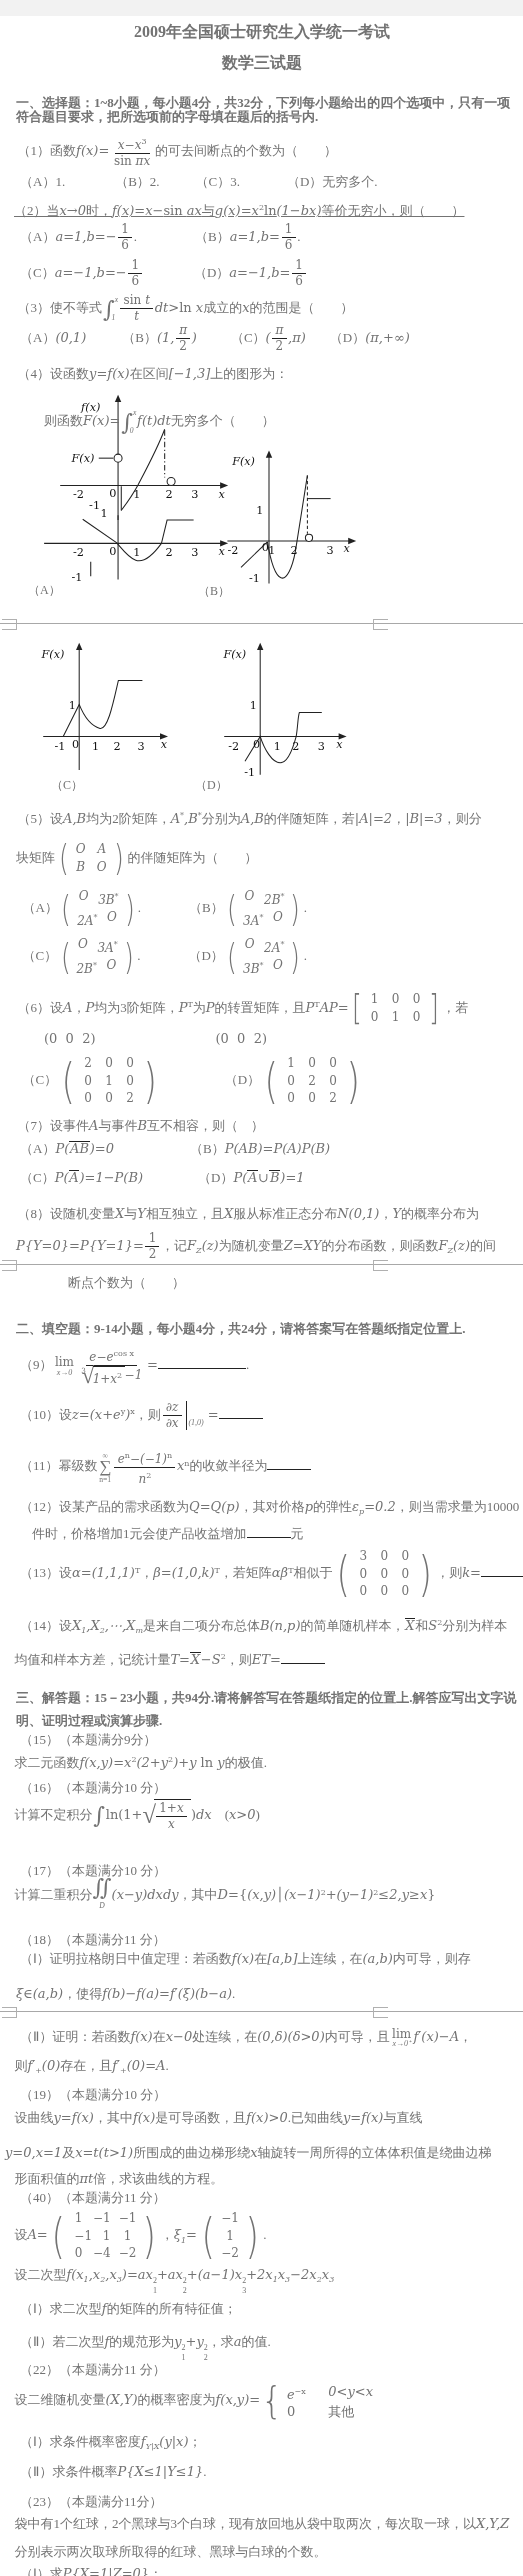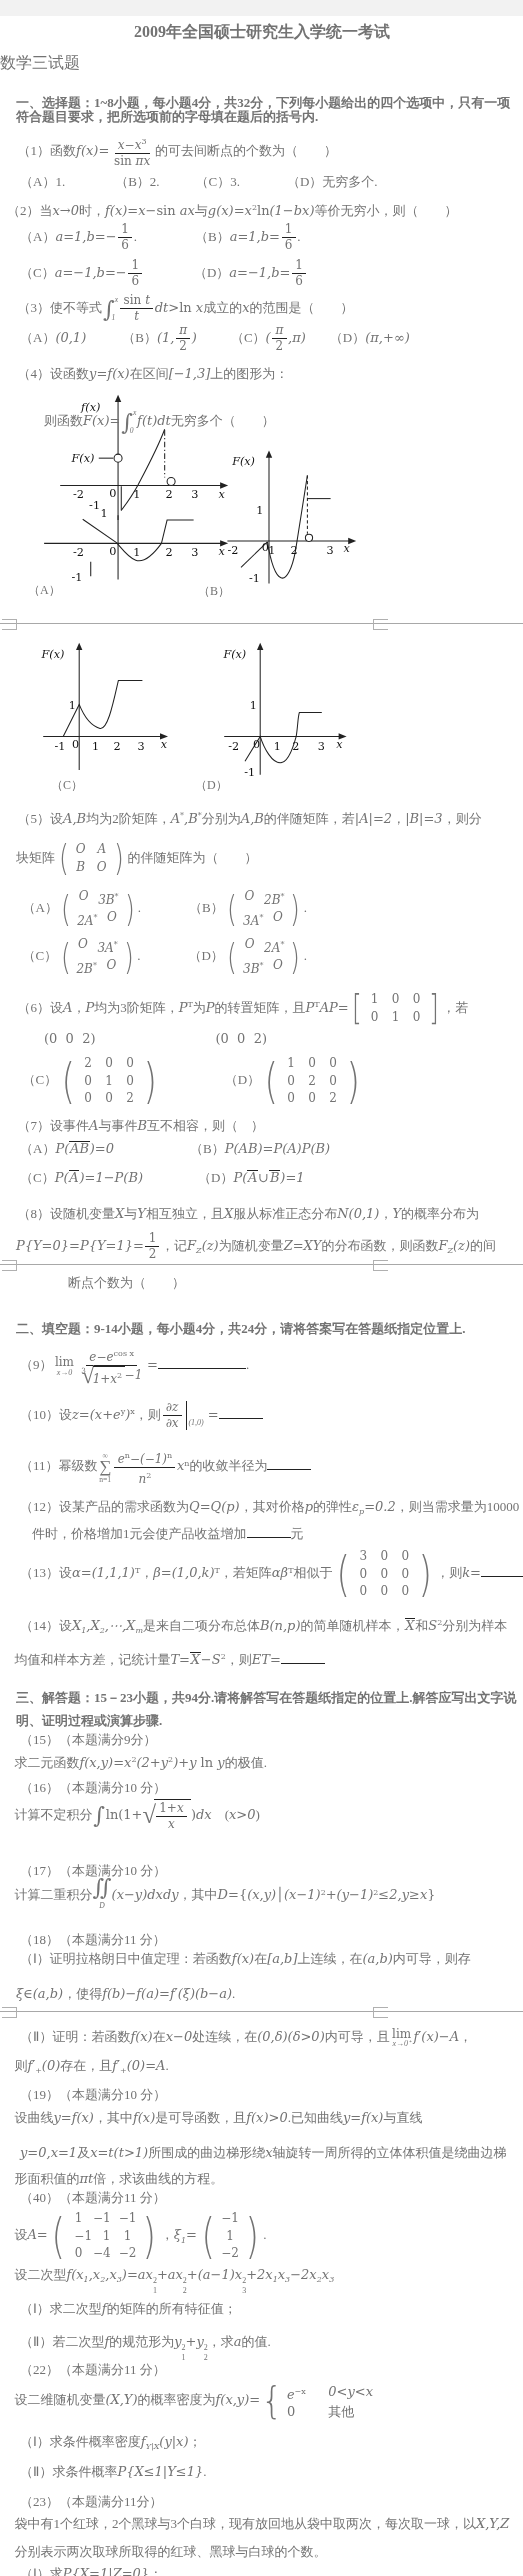--- a/index.html
+++ b/index.html
@@ -1,19 +1,19 @@
 <!DOCTYPE html>
 <html style="font-size:13px"><head>
 <meta charset="utf-8">
 <style>
   html,body{margin:0;padding:0;background:#f2f2f2;}
   #page{position:relative;width:524px;height:2576px;background:#fff;margin:16px auto;overflow:hidden;
         font-family:"Liberation Serif",serif;color:#737373;}
   .title{position:absolute;left:0;top:6.4px;width:100%;text-align:center;font-size:16px;font-weight:bold;}
-  .subtitle{position:absolute;left:0;top:37px;width:100%;font-size:16px;font-weight:normal;}
+  .subtitle{position:absolute;left:0;top:37px;width:100%;text-align:center;font-size:16px;font-weight:bold;}
   .line{position:absolute;white-space:pre;font-size:13px;line-height:21px;}
   .bd{font-weight:bold;}
   .cn{font-family:"Liberation Serif",serif;}
   .mi{font-family:"DejaVu Serif",serif;font-style:italic;}
   .rm{font-family:"DejaVu Serif",serif;}
   sup,sub{font-size:8px;font-family:"DejaVu Serif",serif;}
   sup{vertical-align:4.8px;} sub{vertical-align:-3.2px;font-style:italic;}
   .ss{display:inline-flex;flex-direction:column;align-items:flex-start;font-size:8px;line-height:1;vertical-align:-4px;}
   .ssd{margin-top:1.6px;}
   .fr{display:inline-flex;flex-direction:column;align-items:center;vertical-align:middle;margin:0 1.6px;line-height:15.2px;font-size:12px;}
@@ -190,21 +190,21 @@
 
   <div class="psep" style="top:1990px">
     <span class="psline"></span>
     <span class="psl"></span>
     <span class="psr"></span>
   </div>
 <div class="line bd" style="left: 16px; top: 76px;"><span class="cn">一、选择题：1~8小题，每小题4分，共32分，下列每小题给出的四个选项中，只有一项</span></div>
     <div class="line bd" style="left: 16px; top: 90px;"><span class="cn">符合题目要求，把所选项前的字母填在题后的括号内.</span></div>
     <div class="line" style="left: 17.6px; top: 118px;"><span class="cn">（1）函数</span><span class="mi">f(x)=</span><span class="fr"><span class="fn"><span class="mi">x−x</span><sup>3</sup></span><span class="fd"><span class="rm">sin </span><span class="mi">πx</span></span></span><span class="cn">的可去间断点的个数为（　　）</span></div>
     <div class="line" style="left: 20px; top: 155px;"><span class="cn">（A）1.</span><span class="spc" style="width: 50px;"></span><span class="cn">（B）2.</span><span class="spc" style="width: 36px;"></span><span class="cn">（C）3.</span><span class="spc" style="width: 47px;"></span><span class="cn">（D）无穷多个.</span></div>
-    <div class="line" style="left: 7px; top: 181px;"><span class="cn">（2）当</span><span class="mi">x→0</span><span class="cn">时，</span><span class="mi">f(x)=x−</span><span class="rm">sin </span><span class="mi">ax</span><span class="cn">与</span><span class="mi">g(x)=x</span><sup>2</sup><span class="rm">ln</span><span class="mi">(1−bx)</span><span class="cn">等价无穷小，则（　　）</span></div>
+    <div class="line" style="left: 14px; top: 181px; text-decoration: underline;"><span class="cn">（2）当</span><span class="mi">x→0</span><span class="cn">时，</span><span class="mi">f(x)=x−</span><span class="rm">sin </span><span class="mi">ax</span><span class="cn">与</span><span class="mi">g(x)=x</span><sup>2</sup><span class="rm">ln</span><span class="mi">(1−bx)</span><span class="cn">等价无穷小，则（　　）</span></div>
     <div class="line" style="left: 20px; top: 206px;"><span class="cn">（A）</span><span class="mi">a=1,b=−</span><span class="fr"><span class="fn"><span class="rm">1</span></span><span class="fd"><span class="rm">6</span></span></span><span class="cn">.</span><span class="spc" style="width: 58px;"></span><span class="cn">（B）</span><span class="mi">a=1,b=</span><span class="fr"><span class="fn"><span class="rm">1</span></span><span class="fd"><span class="rm">6</span></span></span><span class="cn">.</span></div>
     <div class="line" style="left: 20px; top: 242px;"><span class="cn">（C）</span><span class="mi">a=−1,b=−</span><span class="fr"><span class="fn"><span class="rm">1</span></span><span class="fd"><span class="rm">6</span></span></span><span class="spc" style="width: 50px;"></span><span class="cn">（D）</span><span class="mi">a=−1,b=</span><span class="fr"><span class="fn"><span class="rm">1</span></span><span class="fd"><span class="rm">6</span></span></span></div>
     <div class="line" style="left: 17.6px; top: 277px;"><span class="cn">（3）使不等式</span><span class="it"><span class="ig">∫</span><span class="il"><span class="ih">x</span><span class="ilo">1</span></span></span><span class="fr"><span class="fn"><span class="rm">sin </span><span class="mi">t</span></span><span class="fd"><span class="mi">t</span></span></span><span class="mi">dt&gt;</span><span class="rm">ln </span><span class="mi">x</span><span class="cn">成立的</span><span class="mi">x</span><span class="cn">的范围是（　　）</span></div>
     <div class="line" style="left: 20px; top: 307px;"><span class="cn">（A）</span><span class="mi">(0,1)</span><span class="spc" style="width: 36px;"></span><span class="cn">（B）</span><span class="mi">(1,</span><span class="fr"><span class="fn"><span class="mi">π</span></span><span class="fd"><span class="rm">2</span></span></span><span class="mi">)</span><span class="spc" style="width: 34px;"></span><span class="cn">（C）</span><span class="mi">(</span><span class="fr"><span class="fn"><span class="mi">π</span></span><span class="fd"><span class="rm">2</span></span></span><span class="mi">,π)</span><span class="spc" style="width: 24px;"></span><span class="cn">（D）</span><span class="mi">(π,+∞)</span></div>
     <div class="line" style="left: 17.6px; top: 347px;"><span class="cn">（4）设函数</span><span class="mi">y=f(x)</span><span class="cn">在区间</span><span class="mi">[−1,3]</span><span class="cn">上的图形为：</span></div>
     <div class="line" style="left: 44px; top: 393px;"><span class="cn">则函数</span><span class="mi">F(x)=</span><span class="it"><span class="ig">∫</span><span class="il"><span class="ih">x</span><span class="ilo">0</span></span></span><span class="mi">f(t)dt</span><span class="cn">无穷多个（　　）</span></div>
     <div class="line" style="left: 17.6px; top: 789px;"><span class="cn">（5）设</span><span class="mi">A,B</span><span class="cn">均为2阶矩阵，</span><span class="mi">A</span><sup>*</sup><span class="mi">,B</span><sup>*</sup><span class="cn">分别为</span><span class="mi">A,B</span><span class="cn">的伴随矩阵，若</span><span class="mi">|A|=2</span><span class="cn">，</span><span class="mi">|B|=3</span><span class="cn">，则分</span></div>
     <div class="line" style="left: 16px; top: 825px;"><span class="cn">块矩阵</span><span class="mt"><span class="mbr" style="font-size: 35px;">(</span><span class="mtb"><span class="mrow"><span class="mc"><span class="mi">O</span></span><span class="mc"><span class="mi">A</span></span></span><span class="mrow"><span class="mc"><span class="mi">B</span></span><span class="mc"><span class="mi">O</span></span></span></span><span class="mbr" style="font-size: 35px;">)</span></span><span class="cn">的伴随矩阵为（　　）</span></div>
     <div class="line" style="left: 22.5px; top: 872px;"><span class="cn">（A）</span><span class="mt"><span class="mbr" style="font-size: 35px;">(</span><span class="mtb"><span class="mrow"><span class="mc"><span class="mi">O</span></span><span class="mc"><span class="mi">3B</span><sup>*</sup></span></span><span class="mrow"><span class="mc"><span class="mi">2A</span><sup>*</sup></span><span class="mc"><span class="mi">O</span></span></span></span><span class="mbr" style="font-size: 35px;">)</span></span><span class="cn">.</span><span class="spc" style="width: 48px;"></span><span class="cn">（B）</span><span class="mt"><span class="mbr" style="font-size: 35px;">(</span><span class="mtb"><span class="mrow"><span class="mc"><span class="mi">O</span></span><span class="mc"><span class="mi">2B</span><sup>*</sup></span></span><span class="mrow"><span class="mc"><span class="mi">3A</span><sup>*</sup></span><span class="mc"><span class="mi">O</span></span></span></span><span class="mbr" style="font-size: 35px;">)</span></span><span class="cn">.</span></div>
     <div class="line" style="left: 22.5px; top: 920px;"><span class="cn">（C）</span><span class="mt"><span class="mbr" style="font-size: 35px;">(</span><span class="mtb"><span class="mrow"><span class="mc"><span class="mi">O</span></span><span class="mc"><span class="mi">3A</span><sup>*</sup></span></span><span class="mrow"><span class="mc"><span class="mi">2B</span><sup>*</sup></span><span class="mc"><span class="mi">O</span></span></span></span><span class="mbr" style="font-size: 35px;">)</span></span><span class="cn">.</span><span class="spc" style="width: 48px;"></span><span class="cn">（D）</span><span class="mt"><span class="mbr" style="font-size: 35px;">(</span><span class="mtb"><span class="mrow"><span class="mc"><span class="mi">O</span></span><span class="mc"><span class="mi">2A</span><sup>*</sup></span></span><span class="mrow"><span class="mc"><span class="mi">3B</span><sup>*</sup></span><span class="mc"><span class="mi">O</span></span></span></span><span class="mbr" style="font-size: 35px;">)</span></span><span class="cn">.</span></div>
@@ -234,21 +234,21 @@
     <div class="line" style="left: 14.4px; top: 1783px;"><span class="cn">计算不定积分</span><span class="it"><span class="ig">∫</span></span><span class="rm">ln(1+</span><span class="sq"><span class="sqg">√</span><span class="sqr"><span class="fr"><span class="fn"><span class="rm">1+</span><span class="mi">x</span></span><span class="fd"><span class="mi">x</span></span></span></span></span><span class="rm">)</span><span class="mi">dx</span><span class="cn">　(</span><span class="mi">x&gt;0</span><span class="cn">)</span></div>
     <div class="line" style="left: 20px; top: 1844px;"><span class="cn">（17）（本题满分10 分）</span></div>
     <div class="line" style="left: 14.4px; top: 1861px;"><span class="cn">计算二重积分</span><span class="iit"><span class="ig">∬</span><span class="iis">D</span></span><span class="mi">(x−y)dxdy</span><span class="cn">，其中</span><span class="mi">D=</span><span class="rm">{</span><span class="mi">(x,y)</span><span class="rm">│</span><span class="mi">(x−1)</span><sup>2</sup><span class="mi">+(y−1)</span><sup>2</sup><span class="mi">≤2,y≥x</span><span class="rm">}</span></div>
     <div class="line" style="left: 20px; top: 1913px;"><span class="cn">（18）（本题满分11 分）</span></div>
     <div class="line" style="left: 20px; top: 1932px;"><span class="cn">（Ⅰ）证明拉格朗日中值定理：若函数</span><span class="mi">f(x)</span><span class="cn">在</span><span class="mi">[a,b]</span><span class="cn">上连续，在</span><span class="mi">(a,b)</span><span class="cn">内可导，则存</span></div>
     <div class="line" style="left: 16px; top: 1967px;"><span class="mi">ξ∈(a,b)</span><span class="cn">，使得</span><span class="mi">f(b)−f(a)=f′(ξ)(b−a)</span><span class="cn">.</span></div>
     <div class="line" style="left: 20px; top: 2010px;"><span class="cn">（Ⅱ）证明：若函数</span><span class="mi">f(x)</span><span class="cn">在</span><span class="mi">x−0</span><span class="cn">处连续，在</span><span class="mi">(0,δ)(δ&gt;0)</span><span class="cn">内可导，且</span><span class="lm"><span class="rm">lim</span><span class="lmu">x→0⁺</span></span><span class="mi">f′(x)−A</span><span class="cn">，</span></div>
     <div class="line" style="left: 14.4px; top: 2039px;"><span class="cn">则</span><span class="mi">f′</span><sub>+</sub><span class="mi">(0)</span><span class="cn">存在，且</span><span class="mi">f′</span><sub>+</sub><span class="mi">(0)=A</span><span class="cn">.</span></div>
     <div class="line" style="left: 20px; top: 2068px;"><span class="cn">（19）（本题满分10 分）</span></div>
     <div class="line" style="left: 14.4px; top: 2091px;"><span class="cn">设曲线</span><span class="mi">y=f(x)</span><span class="cn">，其中</span><span class="mi">f(x)</span><span class="cn">是可导函数，且</span><span class="mi">f(x)&gt;0</span><span class="cn">.已知曲线</span><span class="mi">y=f(x)</span><span class="cn">与直线</span></div>
-    <div class="line" style="left: 20px; top: 2126px;"><span class="mi">y=0,x=1</span><span class="cn">及</span><span class="mi">x=t(t&gt;1)</span><span class="cn">所围成的曲边梯形绕</span><span class="mi">x</span><span class="cn">轴旋转一周所得的立体体积值是绕曲边梯</span></div>
+    <div class="line" style="left: 5px; top: 2126px;"><span class="mi">y=0,x=1</span><span class="cn">及</span><span class="mi">x=t(t&gt;1)</span><span class="cn">所围成的曲边梯形绕</span><span class="mi">x</span><span class="cn">轴旋转一周所得的立体体积值是绕曲边梯</span></div>
     <div class="line" style="left: 14.4px; top: 2152px;"><span class="cn">形面积值的</span><span class="mi">πt</span><span class="cn">倍，求该曲线的方程。</span></div>
     <div class="line" style="left: 20px; top: 2171px;"><span class="cn">（40）（本题满分11 分）</span></div>
     <div class="line" style="left: 14.4px; top: 2194px;"><span class="cn">设</span><span class="mi">A=</span><span class="mt"><span class="mbr" style="font-size: 48px;">(</span><span class="mtb"><span class="mrow"><span class="mc"><span class="rm">1</span></span><span class="mc"><span class="rm">−1</span></span><span class="mc"><span class="rm">−1</span></span></span><span class="mrow"><span class="mc"><span class="rm">−1</span></span><span class="mc"><span class="rm">1</span></span><span class="mc"><span class="rm">1</span></span></span><span class="mrow"><span class="mc"><span class="rm">0</span></span><span class="mc"><span class="rm">−4</span></span><span class="mc"><span class="rm">−2</span></span></span></span><span class="mbr" style="font-size: 48px;">)</span></span><span class="cn">，</span><span class="mi">ξ</span><sub>1</sub><span class="mi">=</span><span class="mt"><span class="mbr" style="font-size: 48px;">(</span><span class="mtb"><span class="mrow"><span class="mc"><span class="rm">−1</span></span></span><span class="mrow"><span class="mc"><span class="rm">1</span></span></span><span class="mrow"><span class="mc"><span class="rm">−2</span></span></span></span><span class="mbr" style="font-size: 48px;">)</span></span><span class="cn">.</span></div>
     <div class="line" style="left: 14.4px; top: 2248px;"><span class="cn">设二次型</span><span class="mi">f(x</span><sub>1</sub><span class="mi">,x</span><sub>2</sub><span class="mi">,x</span><sub>3</sub><span class="mi">)=ax</span><span class="ss"><span class="ssu">2</span><span class="ssd">1</span></span><span class="mi">+ax</span><span class="ss"><span class="ssu">2</span><span class="ssd">2</span></span><span class="mi">+(a−1)x</span><span class="ss"><span class="ssu">2</span><span class="ssd">3</span></span><span class="mi">+2x</span><sub>1</sub><span class="mi">x</span><sub>3</sub><span class="mi">−2x</span><sub>2</sub><span class="mi">x</span><sub>3</sub></div>
     <div class="line" style="left: 20px; top: 2282px;"><span class="cn">（Ⅰ）求二次型</span><span class="mi">f</span><span class="cn">的矩阵的所有特征值；</span></div>
     <div class="line" style="left: 20px; top: 2315px;"><span class="cn">（Ⅱ）若二次型</span><span class="mi">f</span><span class="cn">的规范形为</span><span class="mi">y</span><span class="ss"><span class="ssu">2</span><span class="ssd">1</span></span><span class="mi">+y</span><span class="ss"><span class="ssu">2</span><span class="ssd">2</span></span><span class="cn">，求</span><span class="mi">a</span><span class="cn">的值.</span></div>
     <div class="line" style="left: 20px; top: 2343px;"><span class="cn">（22）（本题满分11 分）</span></div>
     <div class="line" style="left: 14.4px; top: 2367px;"><span class="cn">设二维随机变量</span><span class="mi">(X,Y)</span><span class="cn">的概率密度为</span><span class="mi">f(x,y)=</span><span class="csw"><span class="csb">{</span><span class="csr"><span class="crow"><span class="cl"><span class="mi">e</span><sup>−x</sup></span><span class="cg"></span><span class="cr"><span class="mi">0&lt;y&lt;x</span></span></span><span class="crow"><span class="cl"><span class="rm">0</span></span><span class="cg"></span><span class="cr"><span class="cn">其他</span></span></span></span></span></div>
     <div class="line" style="left: 20px; top: 2415px;"><span class="cn">（Ⅰ）求条件概率密度</span><span class="mi">f</span><sub>Y|X</sub><span class="mi">(y|x)</span><span class="cn">；</span></div>
     <div class="line" style="left: 20px; top: 2445px;"><span class="cn">（Ⅱ）求条件概率</span><span class="mi">P{X≤1|Y≤1}</span><span class="cn">.</span></div>

